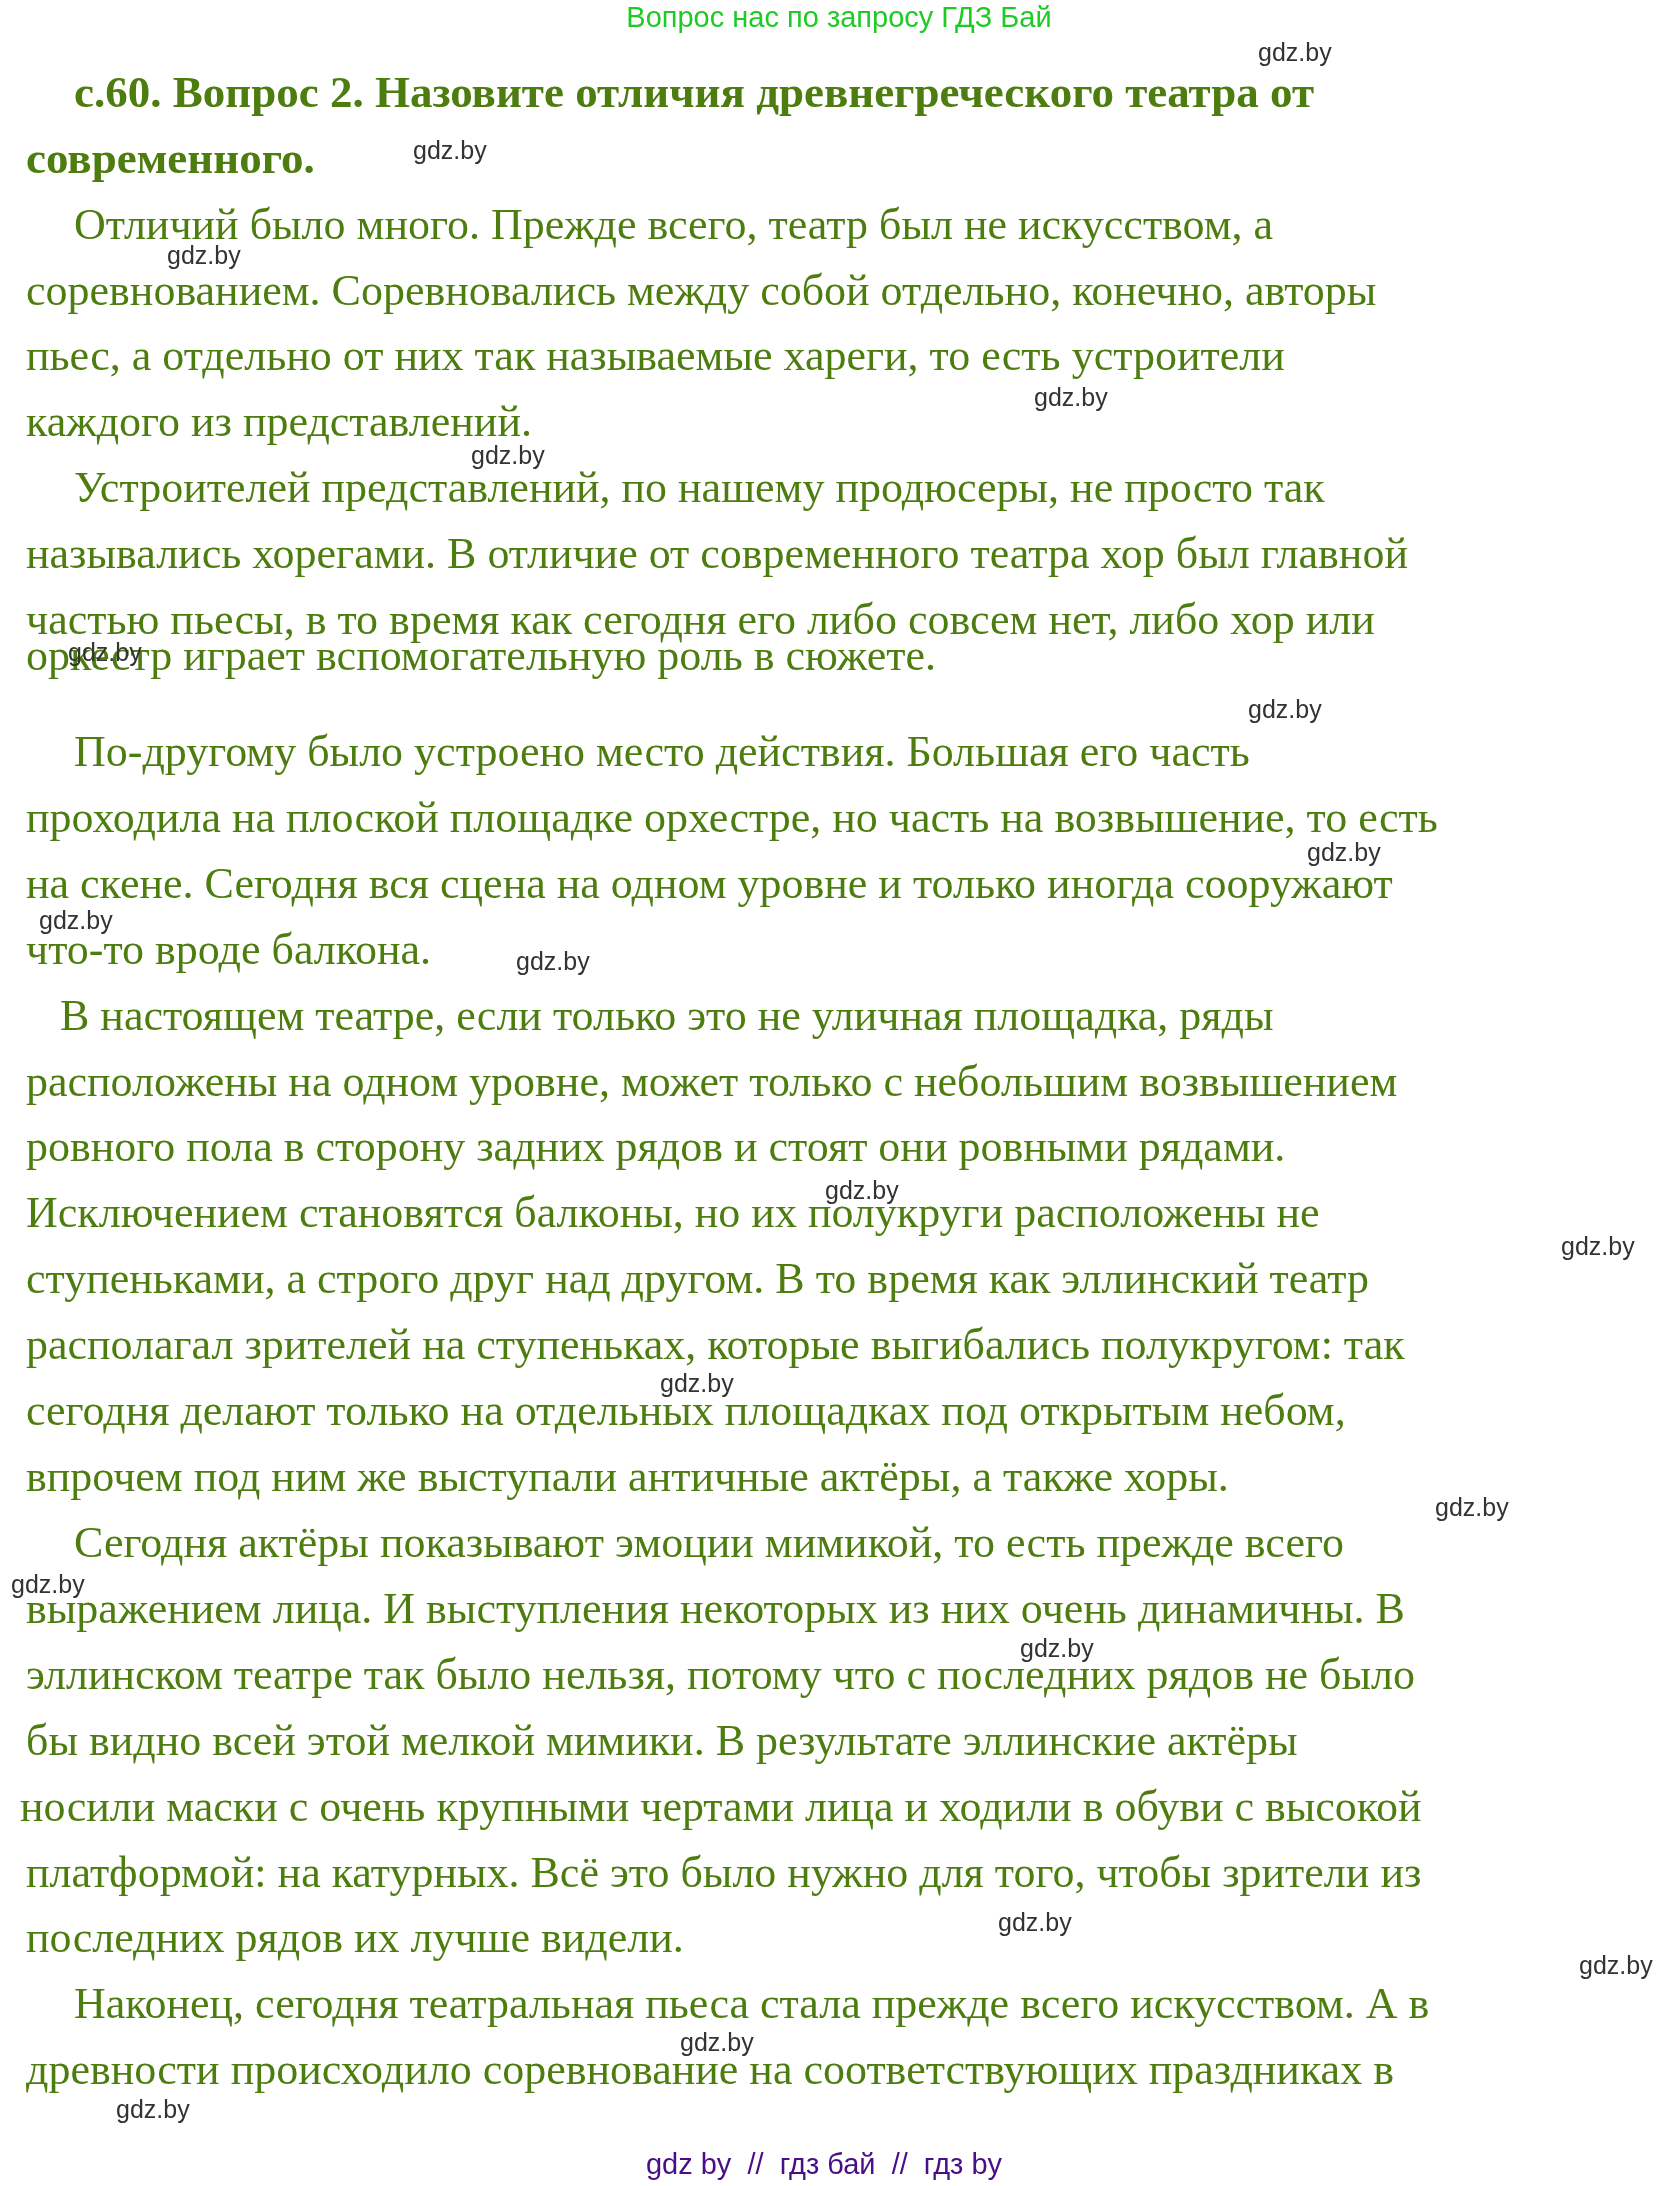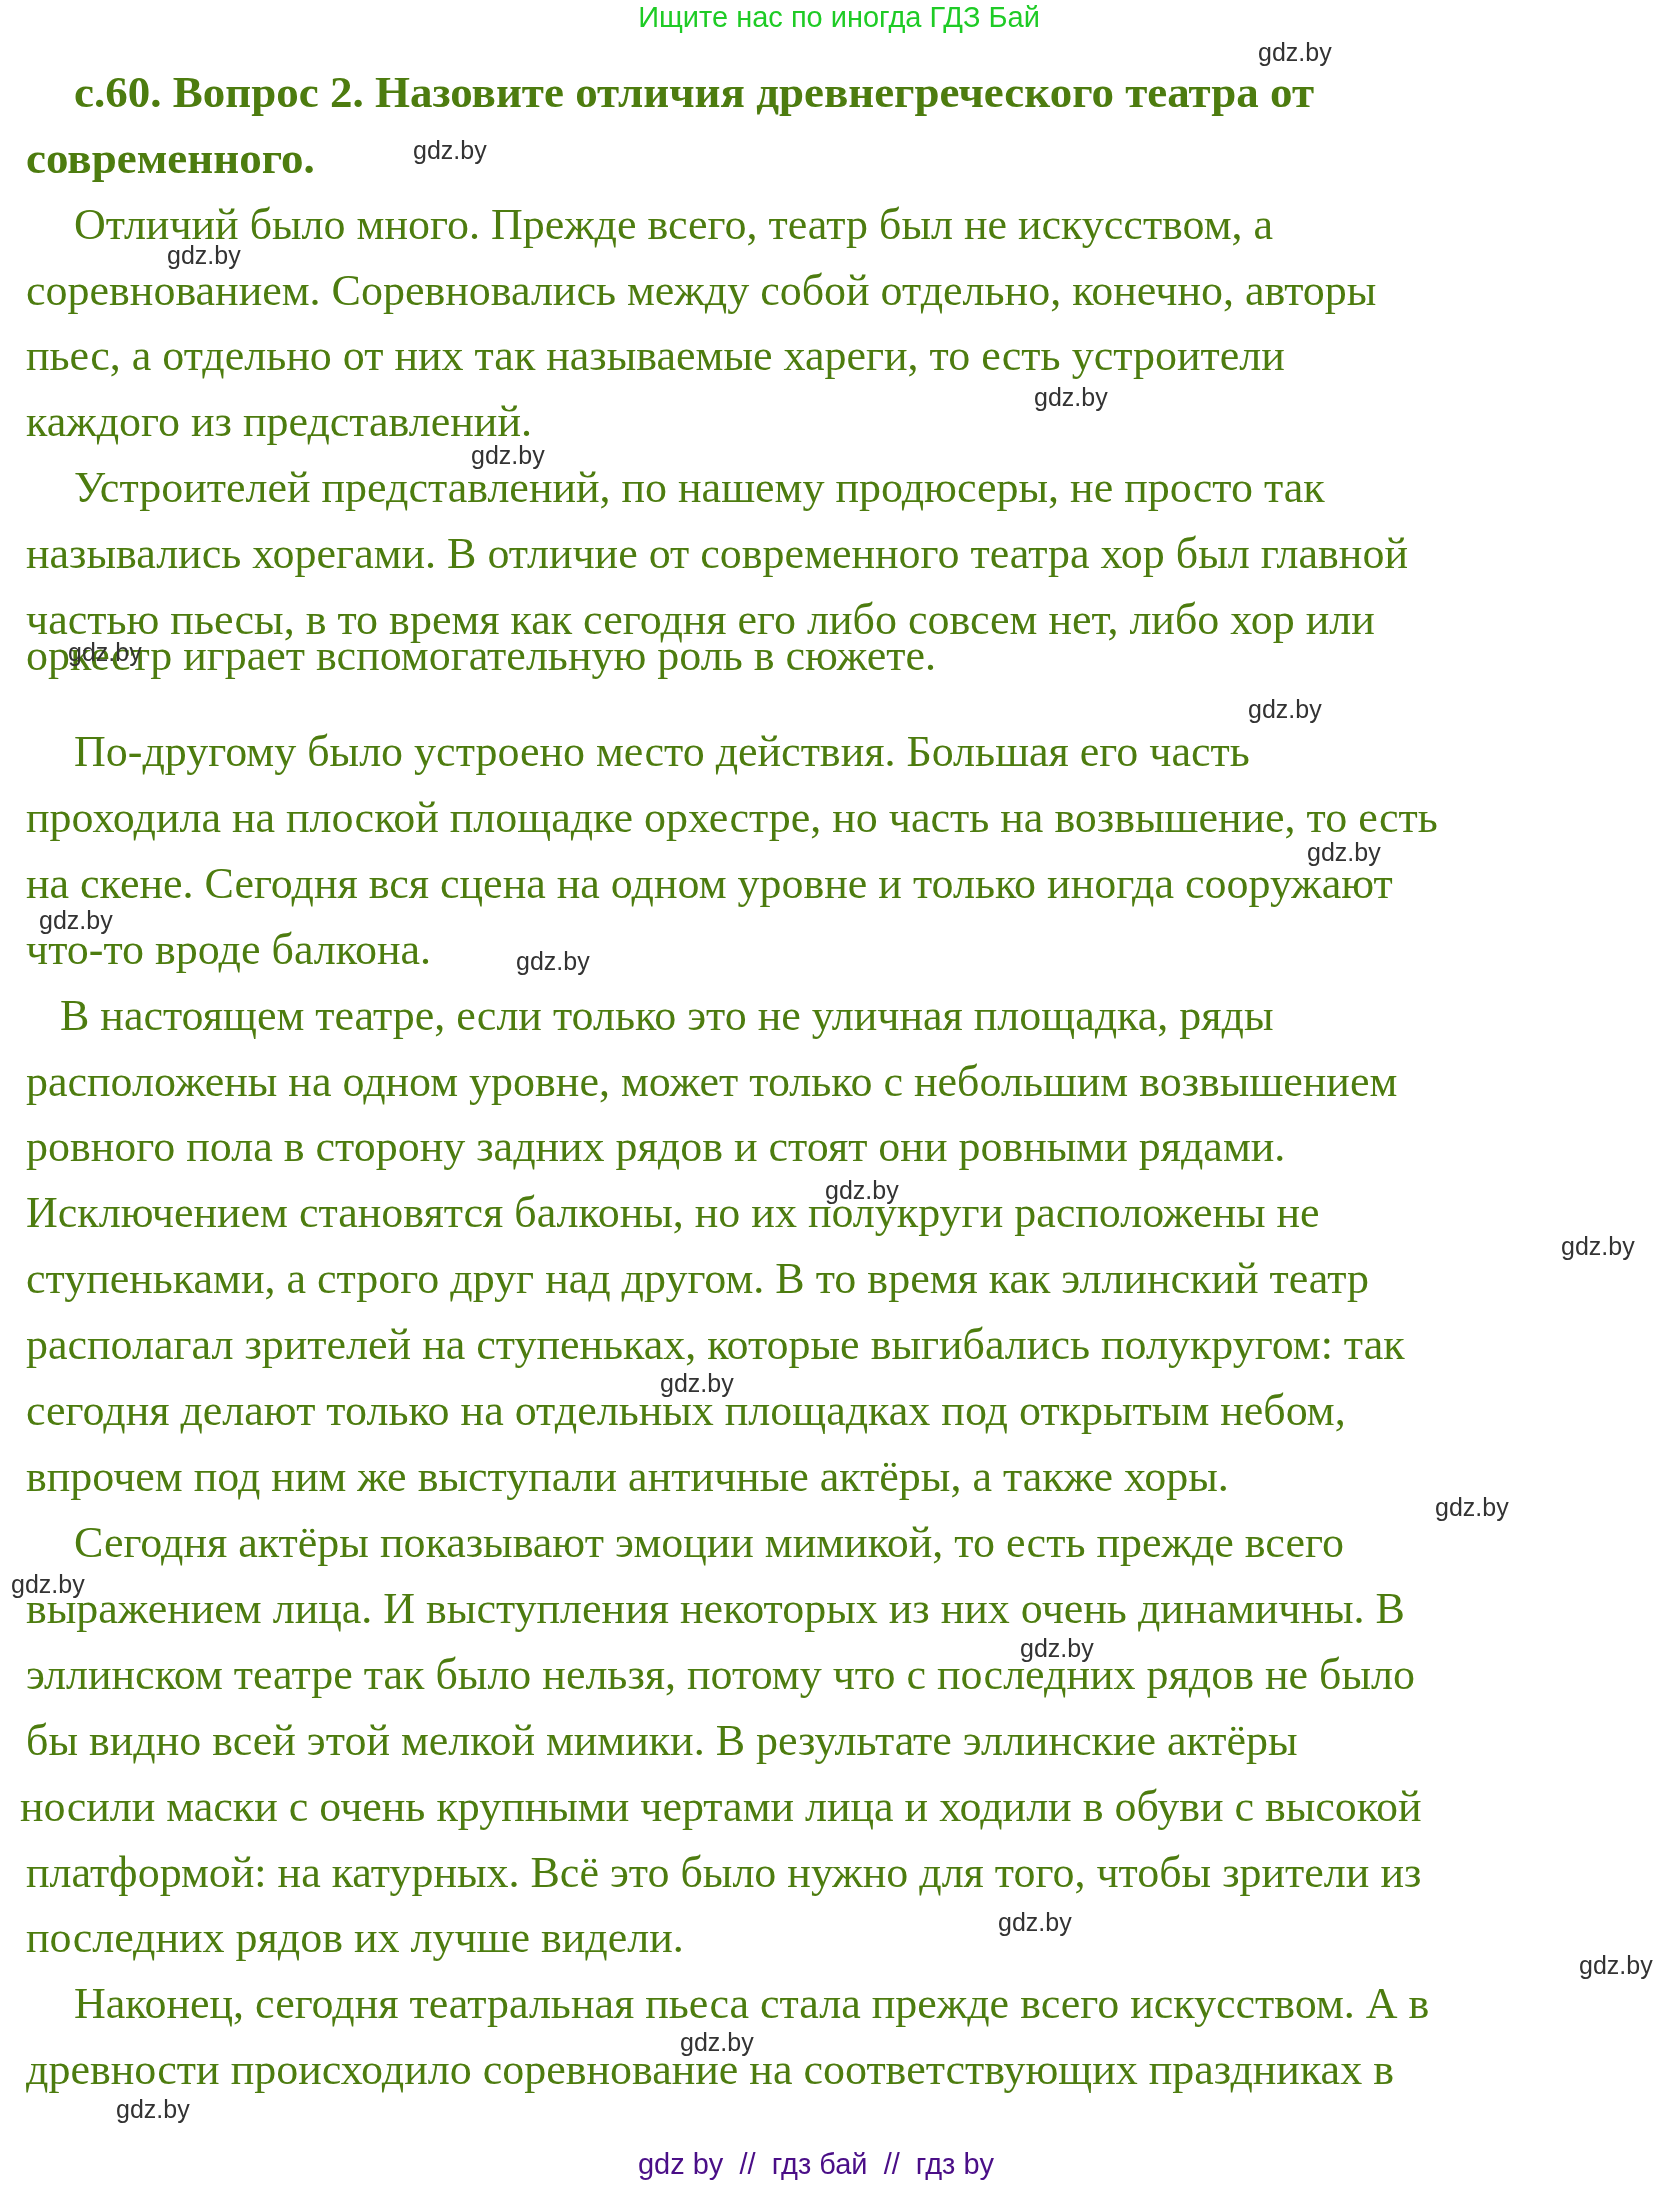--- a/index.html
+++ b/index.html
@@ -43,35 +43,35 @@
     .wm {
       position: absolute;
       white-space: nowrap;
       font-family: "Liberation Sans", "DejaVu Sans", sans-serif;
       font-size: 25px;
       line-height: 27px;
       color: #333333;
     }
     .footer {
       position: absolute;
-      left: 8px;
+      left: 16px;
       width: 1616px;
       top: 2147px;
       text-align: center;
       font-family: "Liberation Sans", "DejaVu Sans", sans-serif;
       font-size: 29px;
       line-height: 34px;
       color: #4a0e87;
       white-space: pre;
     }
   </style>
 </head>
 <body>
 
-<div class="banner">Ищите нас по иногда ГДЗ Бай</div>
+<div class="banner">Вопрос нас по запросу ГДЗ Бай</div>
 
 <div class="line title" style="left:74px; top:67px;">с.60. Вопрос 2. Назовите отличия древнегреческого театра от</div>
 <div class="line title" style="left:26px; top:133px;">современного.</div>
 
 <div class="line body-line" style="left:74px; top:199px;">Отличий было много. Прежде всего, театр был не искусством, а</div>
 <div class="line body-line" style="left:26px; top:265px;font-family:Liberation Serif, serif;">соревнованием. Соревновались между собой отдельно, конечно, авторы</div>
 <div class="line body-line" style="left:26px; top:330px;">пьес, а отдельно от них так называемые хареги, то есть устроители</div>
 <div class="line body-line" style="left:26px; top:396px;">каждого из представлений.</div>
 
 <div class="line body-line" style="left:74px; top:462px;">Устроителей представлений, по нашему продюсеры, не просто так</div>

